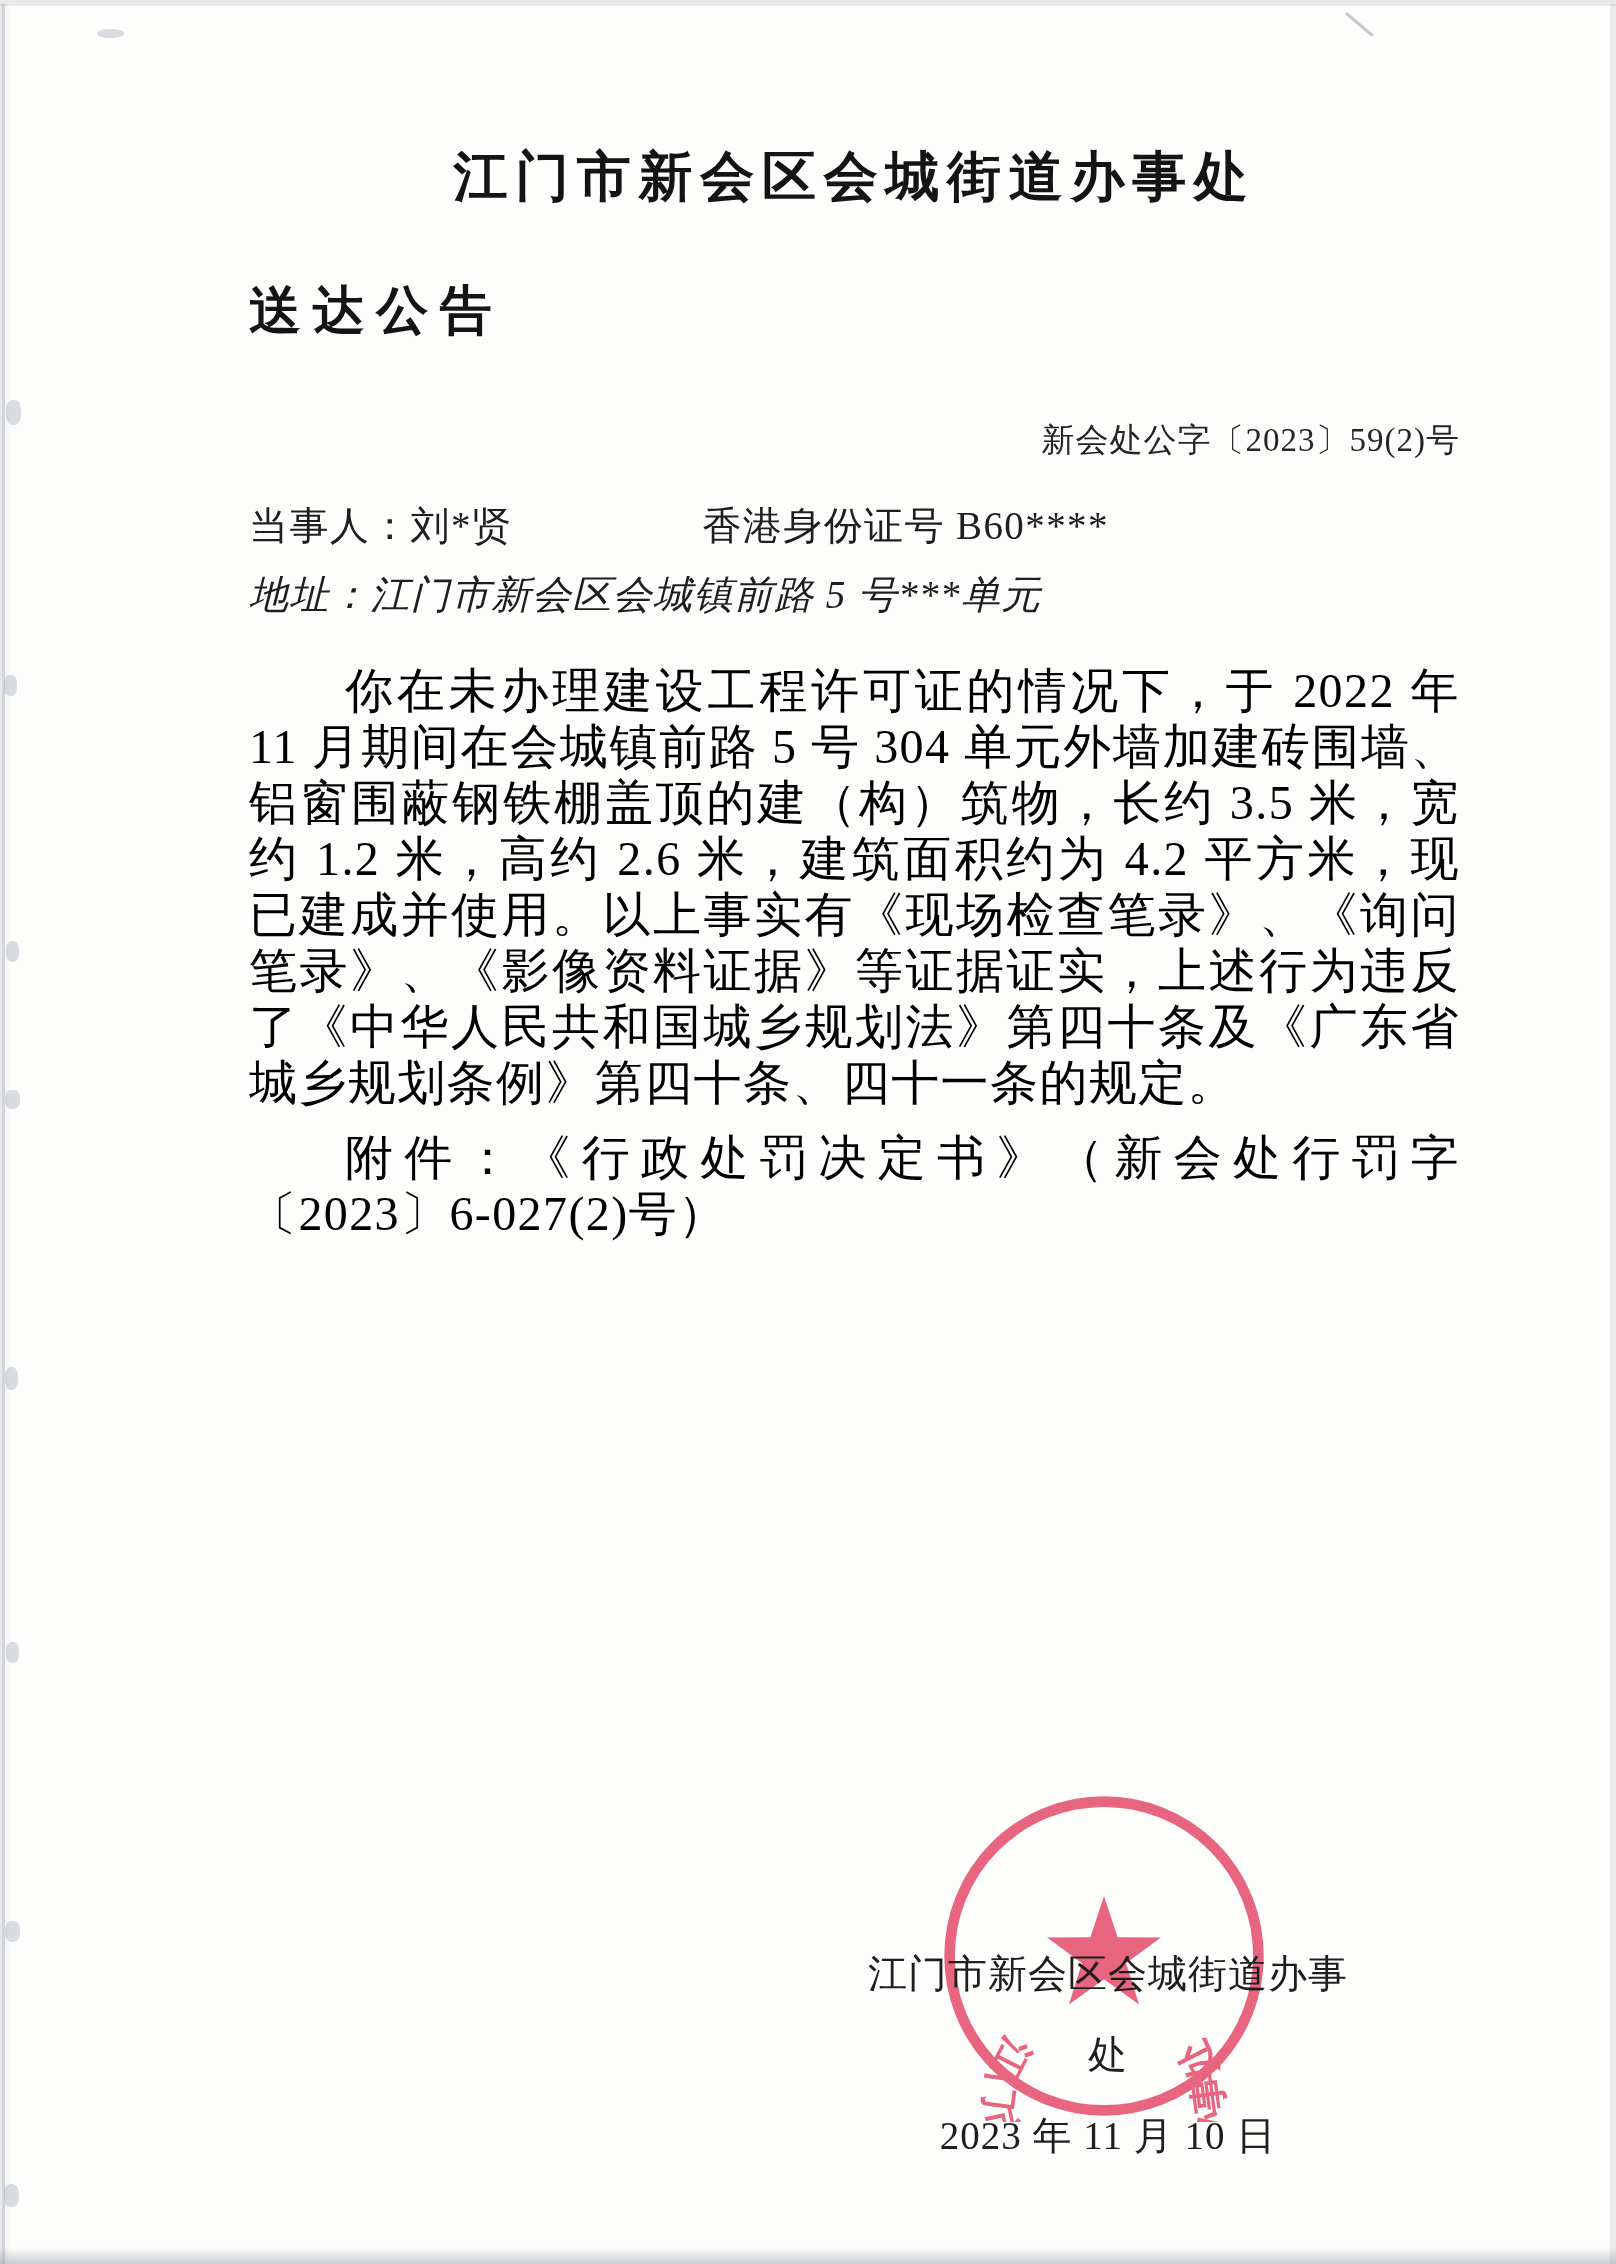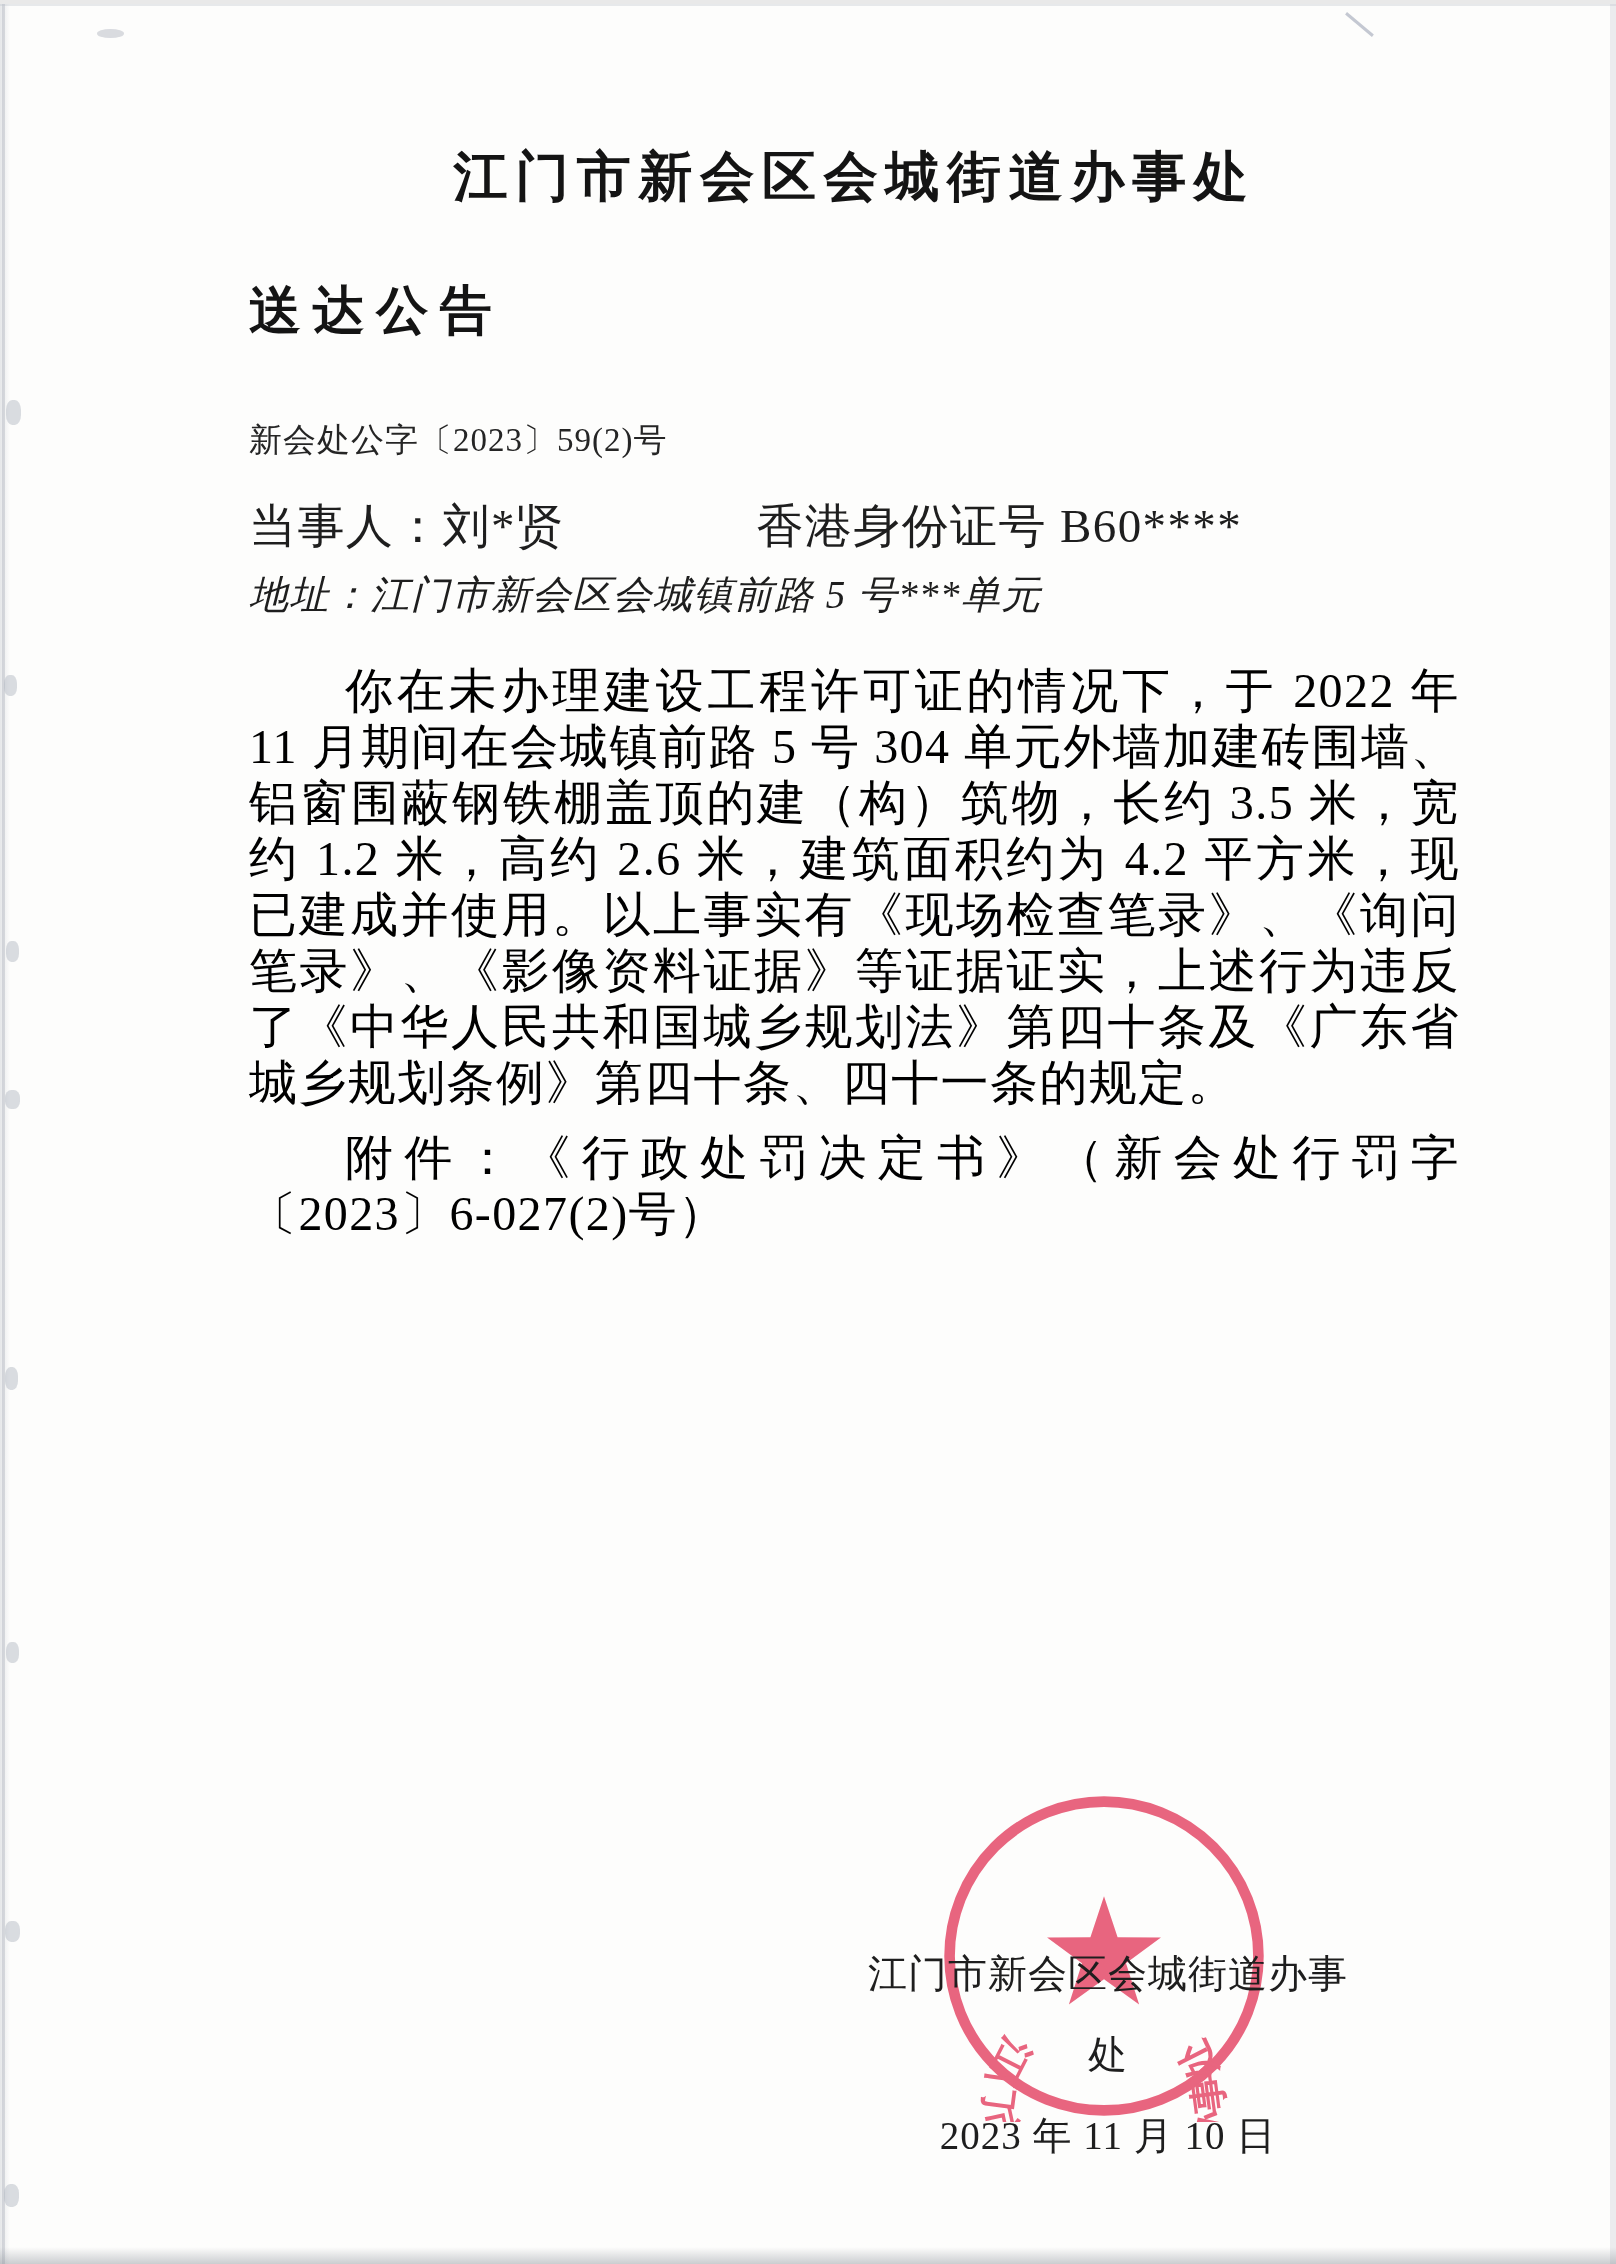--- a/index.html
+++ b/index.html
@@ -29,27 +29,27 @@
     margin:81px 0 0 0;
     font-family:"Liberation Sans","DejaVu Sans",sans-serif;
     font-weight:700;
     font-size:52px;line-height:1;
     letter-spacing:11.6px;
     color:#141414;
   }
   .doc-number{
     margin-top:85px;
     font-size:33px;line-height:39px;
-    text-align:left;
+    text-align:right;
     letter-spacing:1px;
     color:#252525;
   }
   .party-line{
     margin-top:42px;
-    font-size:47px;line-height:48px;
+    font-size:39px;line-height:48px;
     letter-spacing:1.4px;
     white-space:nowrap;
   }
   .party-id{margin-left:179px;}
   .address-line{
     margin-top:21px;
     font-size:39px;line-height:48px;
     letter-spacing:1.4px;
     font-style:italic;
   }

